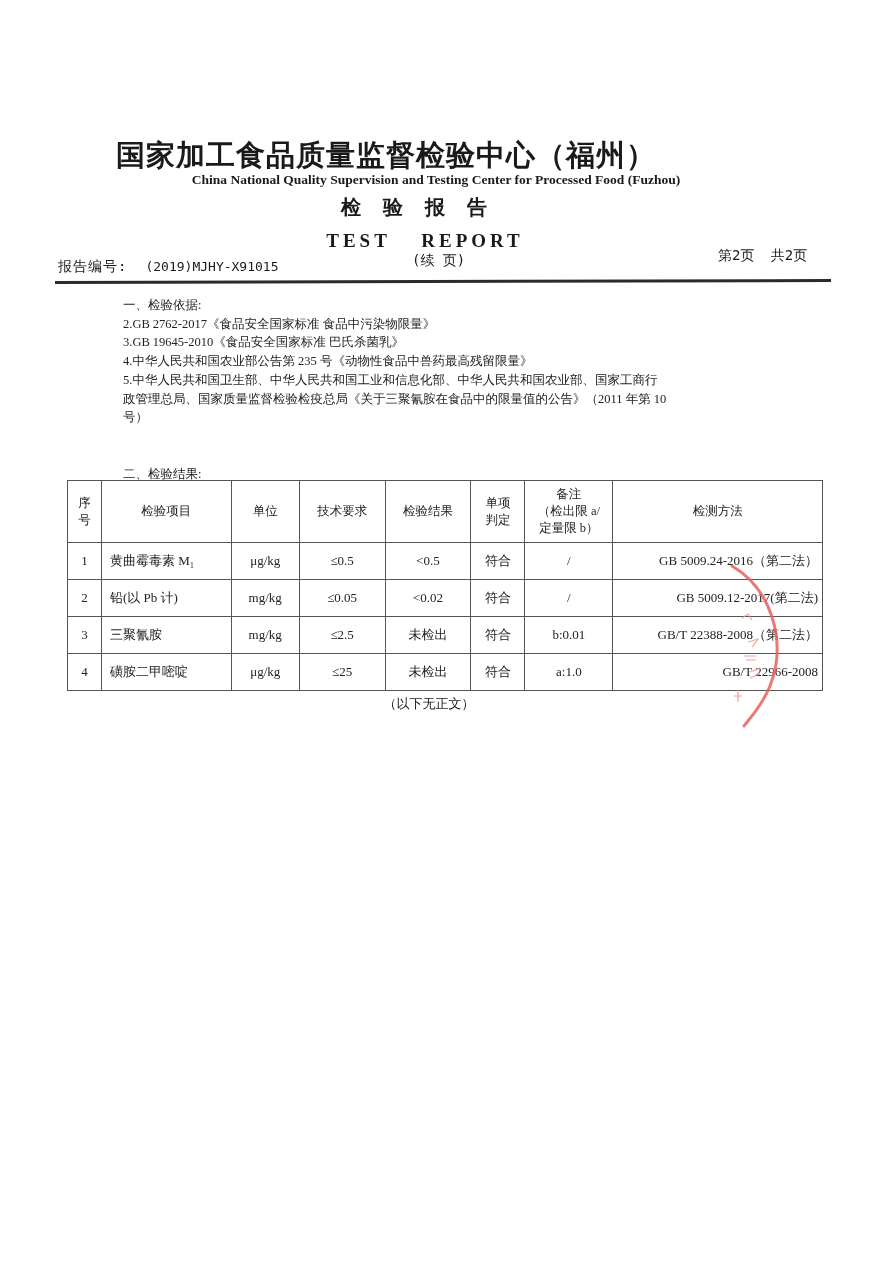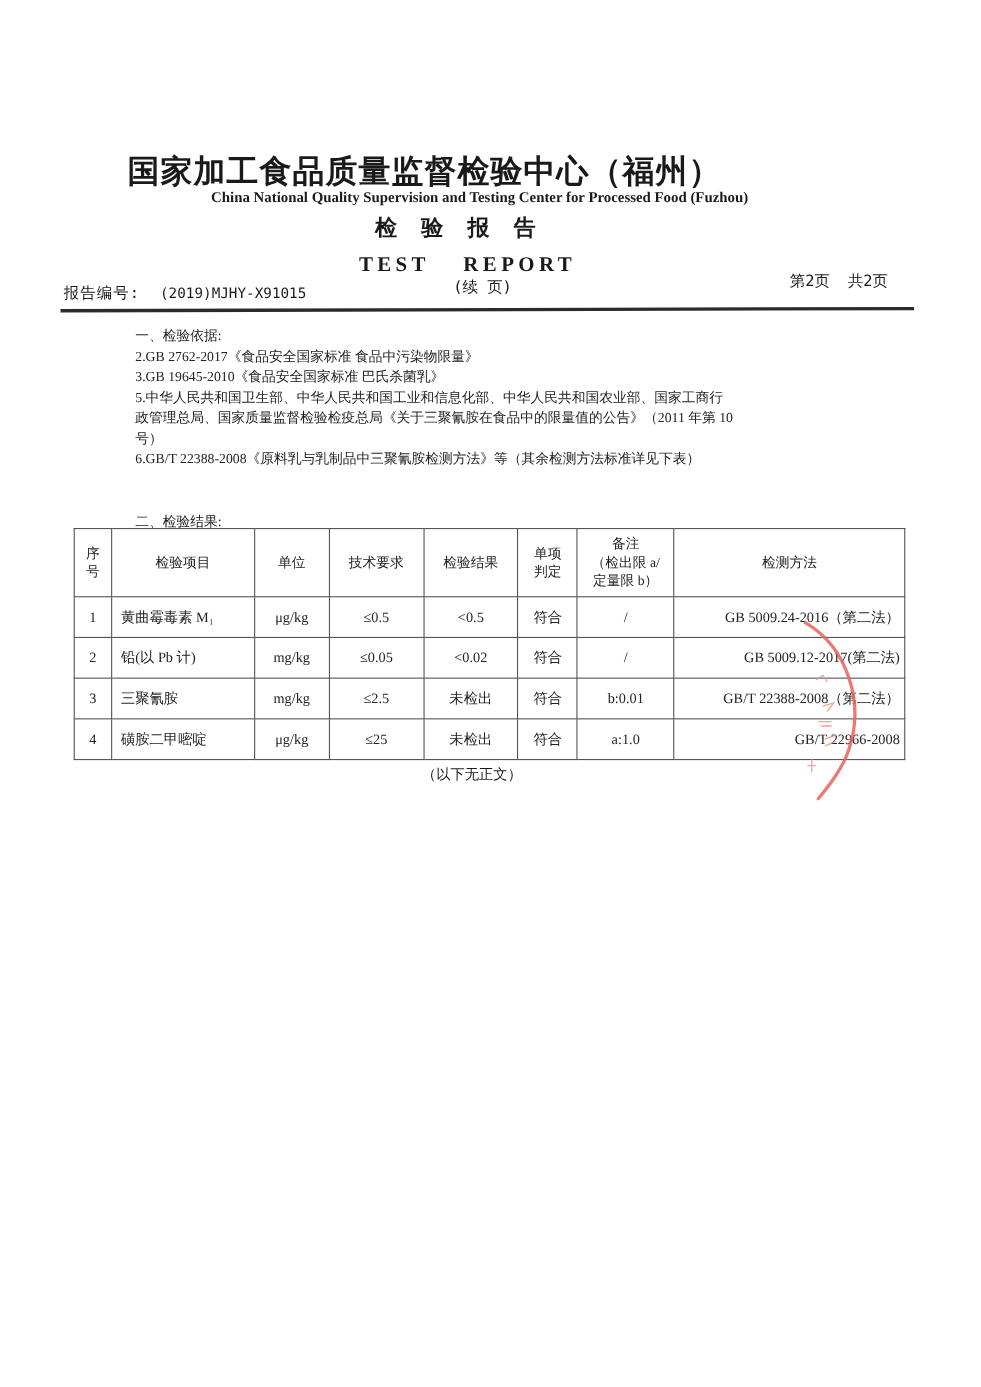--- a/index.html
+++ b/index.html
@@ -46,24 +46,24 @@
 <div class="abs reportno">
   <span class="lbl">报告编号:</span><span class="val">(2019)MJHY-X91015</span>
 </div>
 <div class="abs pageinfo">第2页 共2页</div>
 <div class="abs rule"></div>
 
 <div class="abs basis">
   <div>一、检验依据:</div>
   <div>2.GB 2762-2017《食品安全国家标准 食品中污染物限量》</div>
   <div>3.GB 19645-2010《食品安全国家标准 巴氏杀菌乳》</div>
+  <div>4.中华人民共和国农业部公告第 235 号《动物性食品中兽药最高残留限量》</div>
   <div>5.中华人民共和国卫生部、中华人民共和国工业和信息化部、中华人民共和国农业部、国家工商行</div>
   <div>政管理总局、国家质量监督检验检疫总局《关于三聚氰胺在食品中的限量值的公告》（2011 年第 10</div>
   <div>号）</div>
-  <div>6.GB/T 22388-2008《原料乳与乳制品中三聚氰胺检测方法》等（其余检测方法标准详见下表）</div>
 </div>
 
 <div class="abs results-h">二、检验结果:</div>
 
 <table class="res">
   <colgroup>
     <col style="width:34px">
       <col style="width:130px">
       <col style="width:68px">
       <col style="width:86px">

